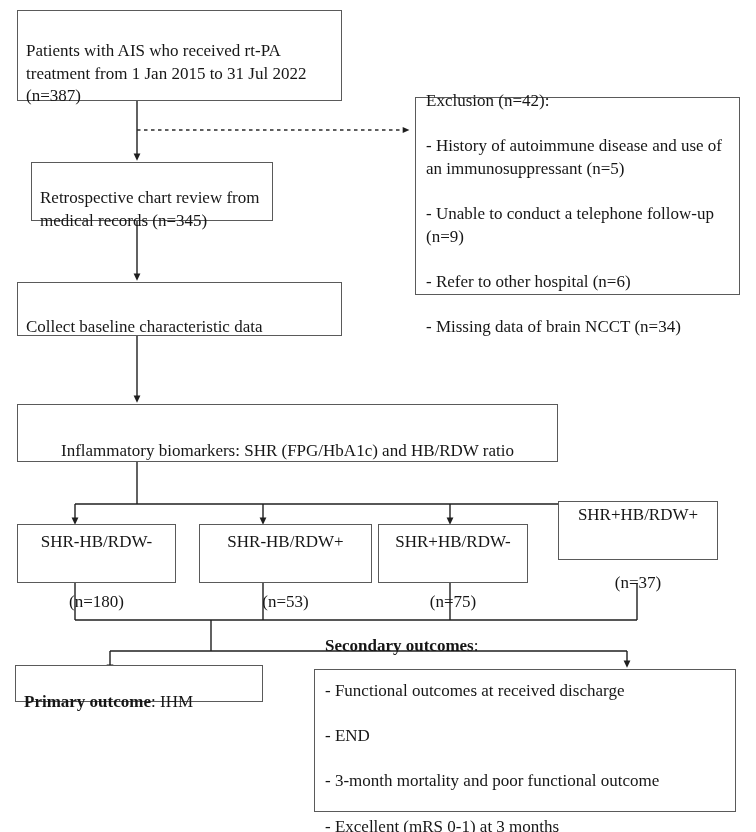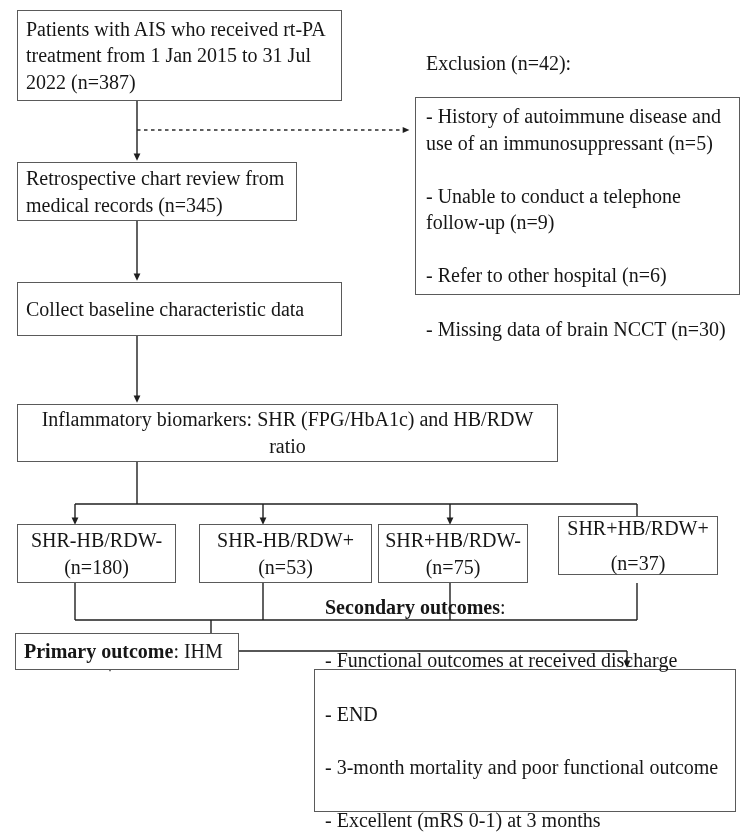--- a/index.html
+++ b/index.html
@@ -24,25 +24,26 @@
   .box {
     position: absolute;
     border: 1.3px solid #5a5a5a;
     background: #ffffff;
     box-sizing: border-box;
     display: flex;
     flex-direction: column;
     justify-content: center;
   }
   .box .txt {
-    font-size: 20px;
+    font-size: 17px;
     line-height: 1.33;
     color: #161616;
     padding: 0 8px;
     white-space: pre-line;
+    margin-top: 37px;
   }
   .box.centered .txt {
     text-align: center;
     padding: 0 4px;
   }
   .box.listbox .txt {
     padding: 0 10px;
   }
   b.lbl { font-weight: bold; }
   svg.connectors {
@@ -100,25 +101,25 @@
   <div class="box" style="left:17px; top:10px; width:325px; height:91px;">
     <div class="txt">Patients with AIS who received rt-PA treatment from 1 Jan 2015 to 31 Jul 2022 (n=387)</div>
   </div>
 
   <div class="box listbox" style="left:415px; top:97px; width:325px; height:198px;">
     <div class="txt">
       <div>Exclusion (n=42):</div>
       <div>- History of autoimmune disease and use of an immunosuppressant (n=5)</div>
       <div>- Unable to conduct a telephone follow-up (n=9)</div>
       <div>- Refer to other hospital (n=6)</div>
-      <div>- Missing data of brain NCCT (n=30)</div>
+      <div>- Missing data of brain NCCT (n=34)</div>
     </div>
   </div>
 
-  <div class="box" style="left:17px; top:162px; width:280px; height:59px;align-items:center;">
+  <div class="box" style="left:31px; top:162px; width:242px; height:59px;align-items:center;">
     <div class="txt">Retrospective chart review from medical records (n=345)</div>
   </div>
 
   <div class="box" style="left:17px; top:282px; width:325px; height:54px;">
     <div class="txt">Collect baseline characteristic data</div>
   </div>
 
   <div class="box" style="left:17px; top:404px; width:541px; height:58px;text-align:center;">
     <div class="txt">Inflammatory biomarkers: SHR (FPG/HbA1c) and HB/RDW ratio</div>
   </div>
@@ -131,26 +132,26 @@
   <div class="box centered" style="left:199px; top:524px; width:173px; height:59px;">
     <div class="txt">SHR-HB/RDW+</div>
     <div class="txt">(n=53)</div>
   </div>
 
   <div class="box centered" style="left:378px; top:524px; width:150px; height:59px;justify-content:center;">
     <div class="txt">SHR+HB/RDW-</div>
     <div class="txt">(n=75)</div>
   </div>
 
-  <div class="box centered" style="left:558px; top:516px; width:160px; height:59px;gap:8px;">
+  <div class="box centered" style="left:558px; top:501px; width:160px; height:59px;gap:8px;">
     <div class="txt">SHR+HB/RDW+</div>
     <div class="txt">(n=37)</div>
   </div>
 
-  <div class="box" style="left:15px; top:633px; width:224px; height:37px;">
+  <div class="box" style="left:15px; top:665px; width:248px; height:37px;">
     <div class="txt"><b class="lbl">Primary outcome</b><span>: </span><span>IHM</span></div>
   </div>
 
   <div class="box listbox" style="left:314px; top:669px; width:422px; height:143px;">
     <div class="txt">
       <div><b class="lbl">Secondary outcomes</b><span>:</span></div>
       <div>- Functional outcomes at received discharge</div>
       <div>- END</div>
       <div>- 3-month mortality and poor functional outcome</div>
       <div>- Excellent (mRS 0-1) at 3 months</div>

